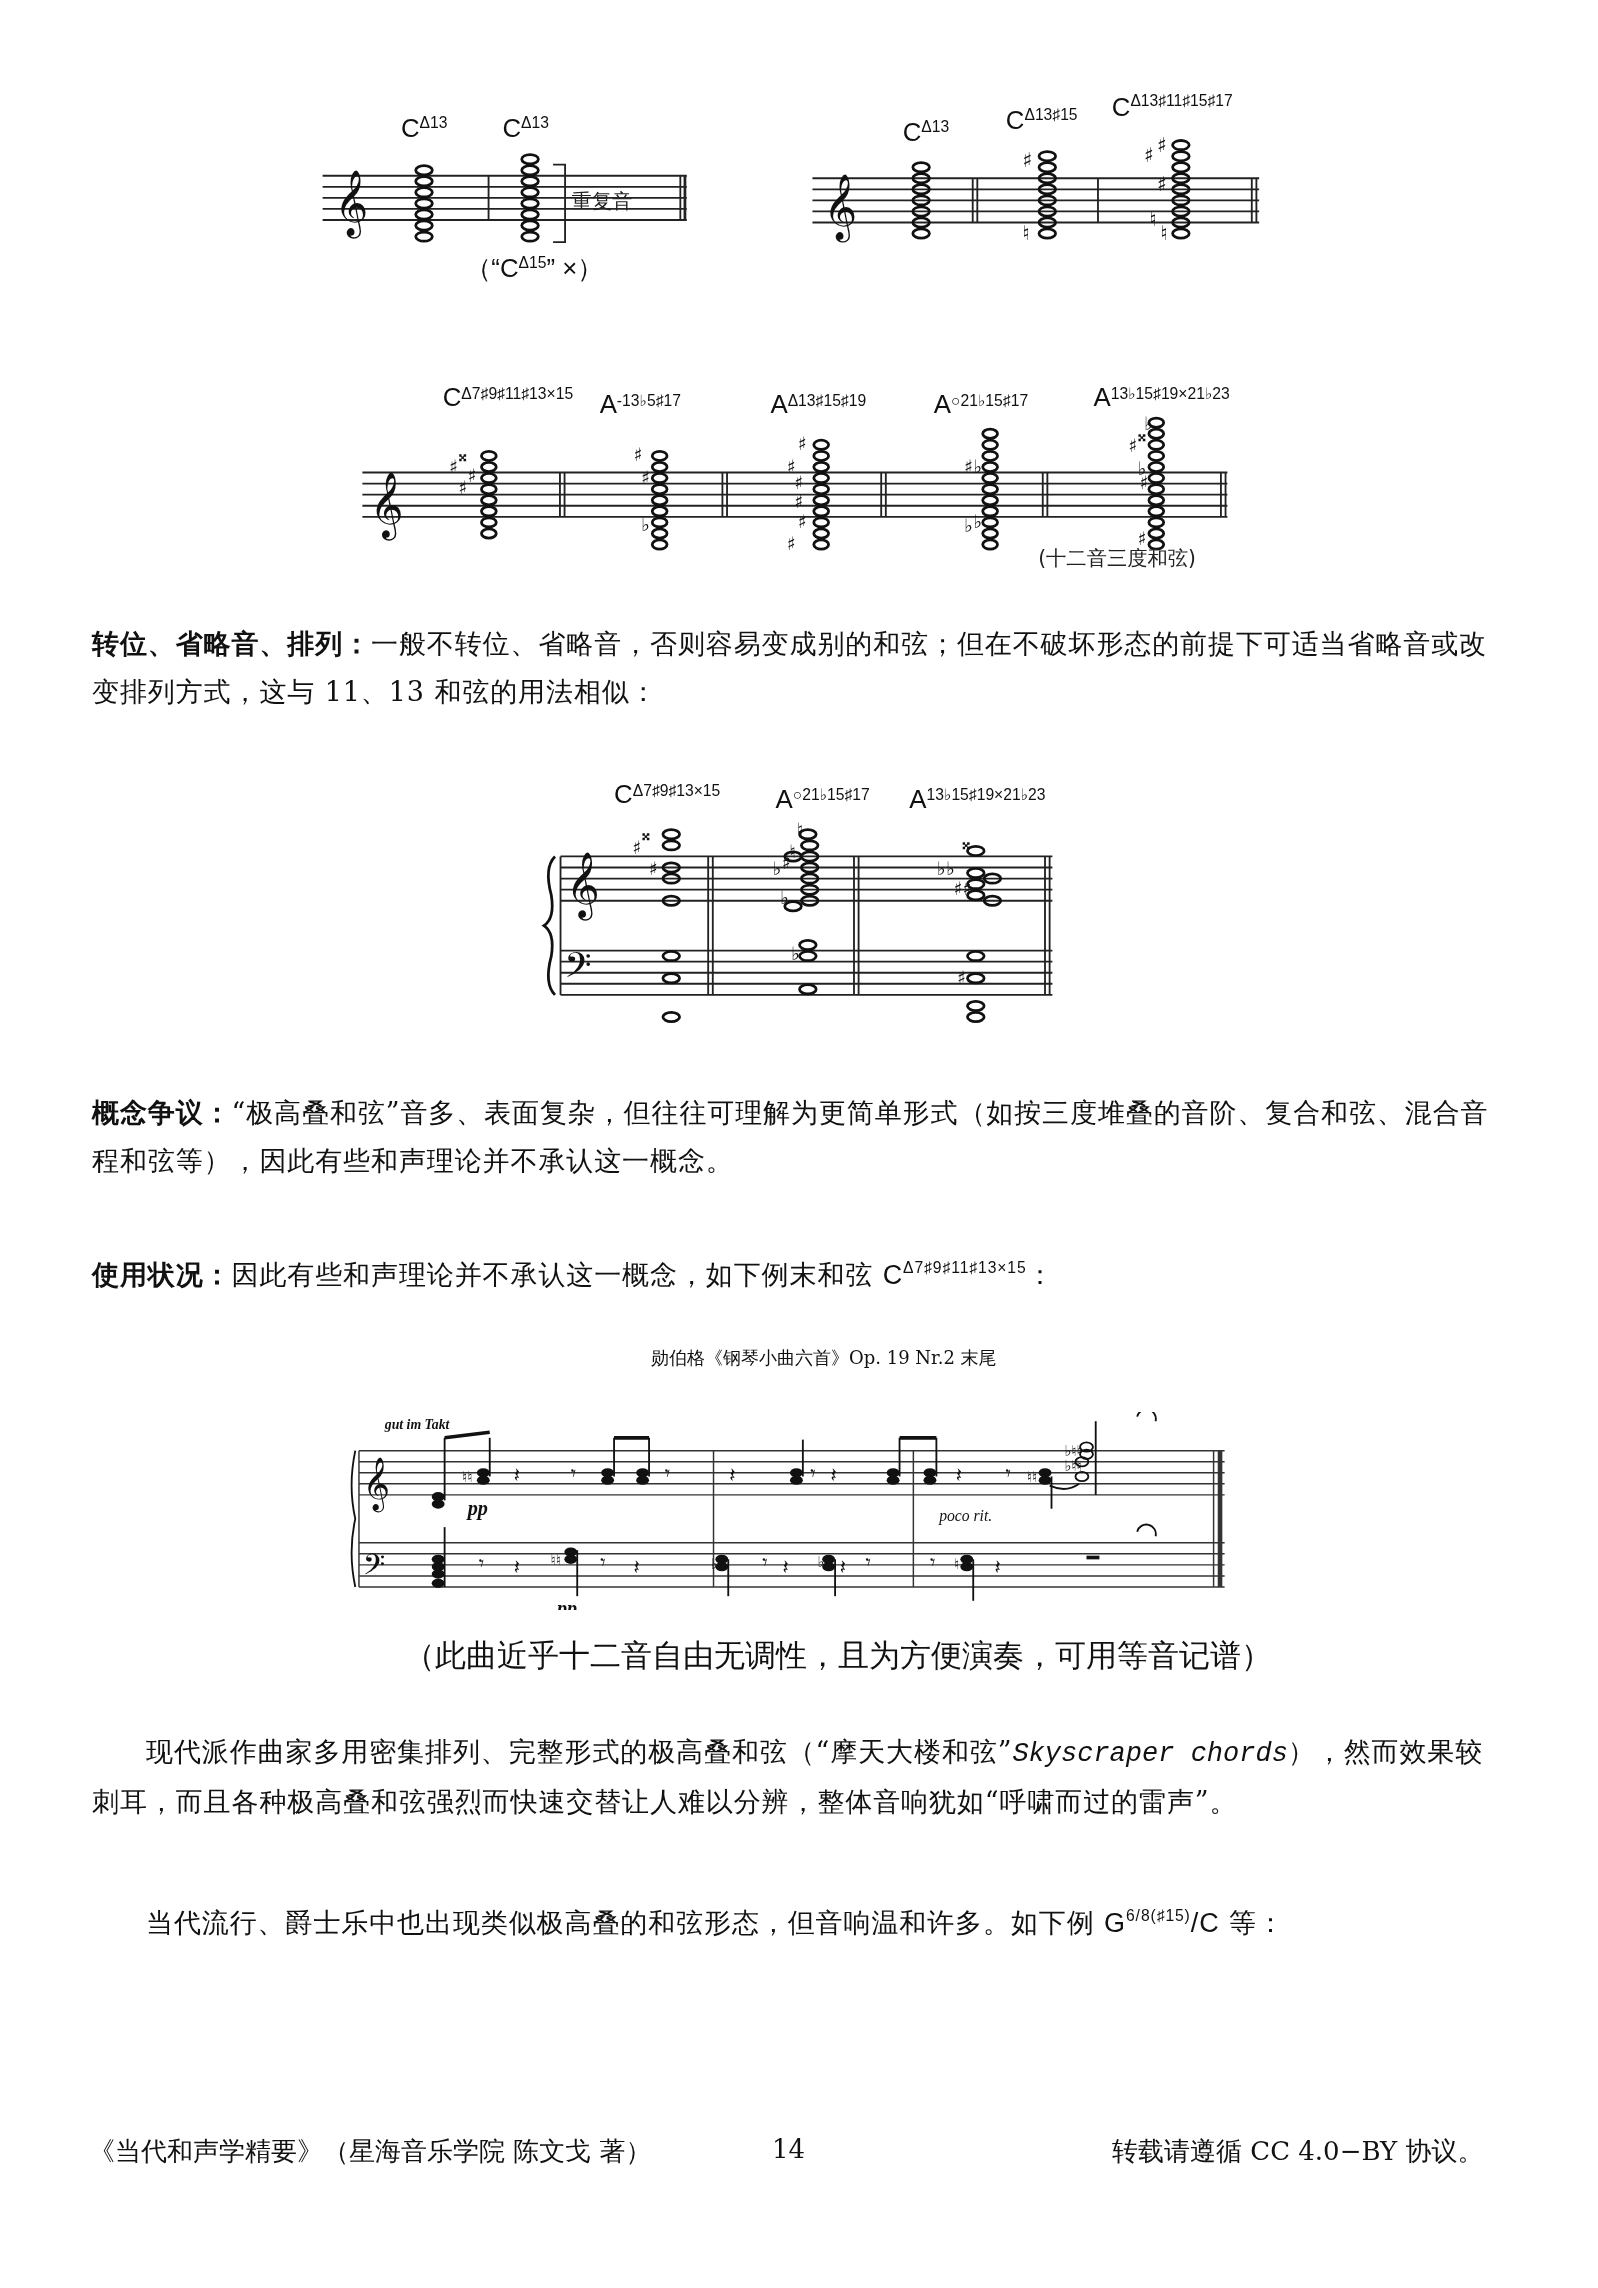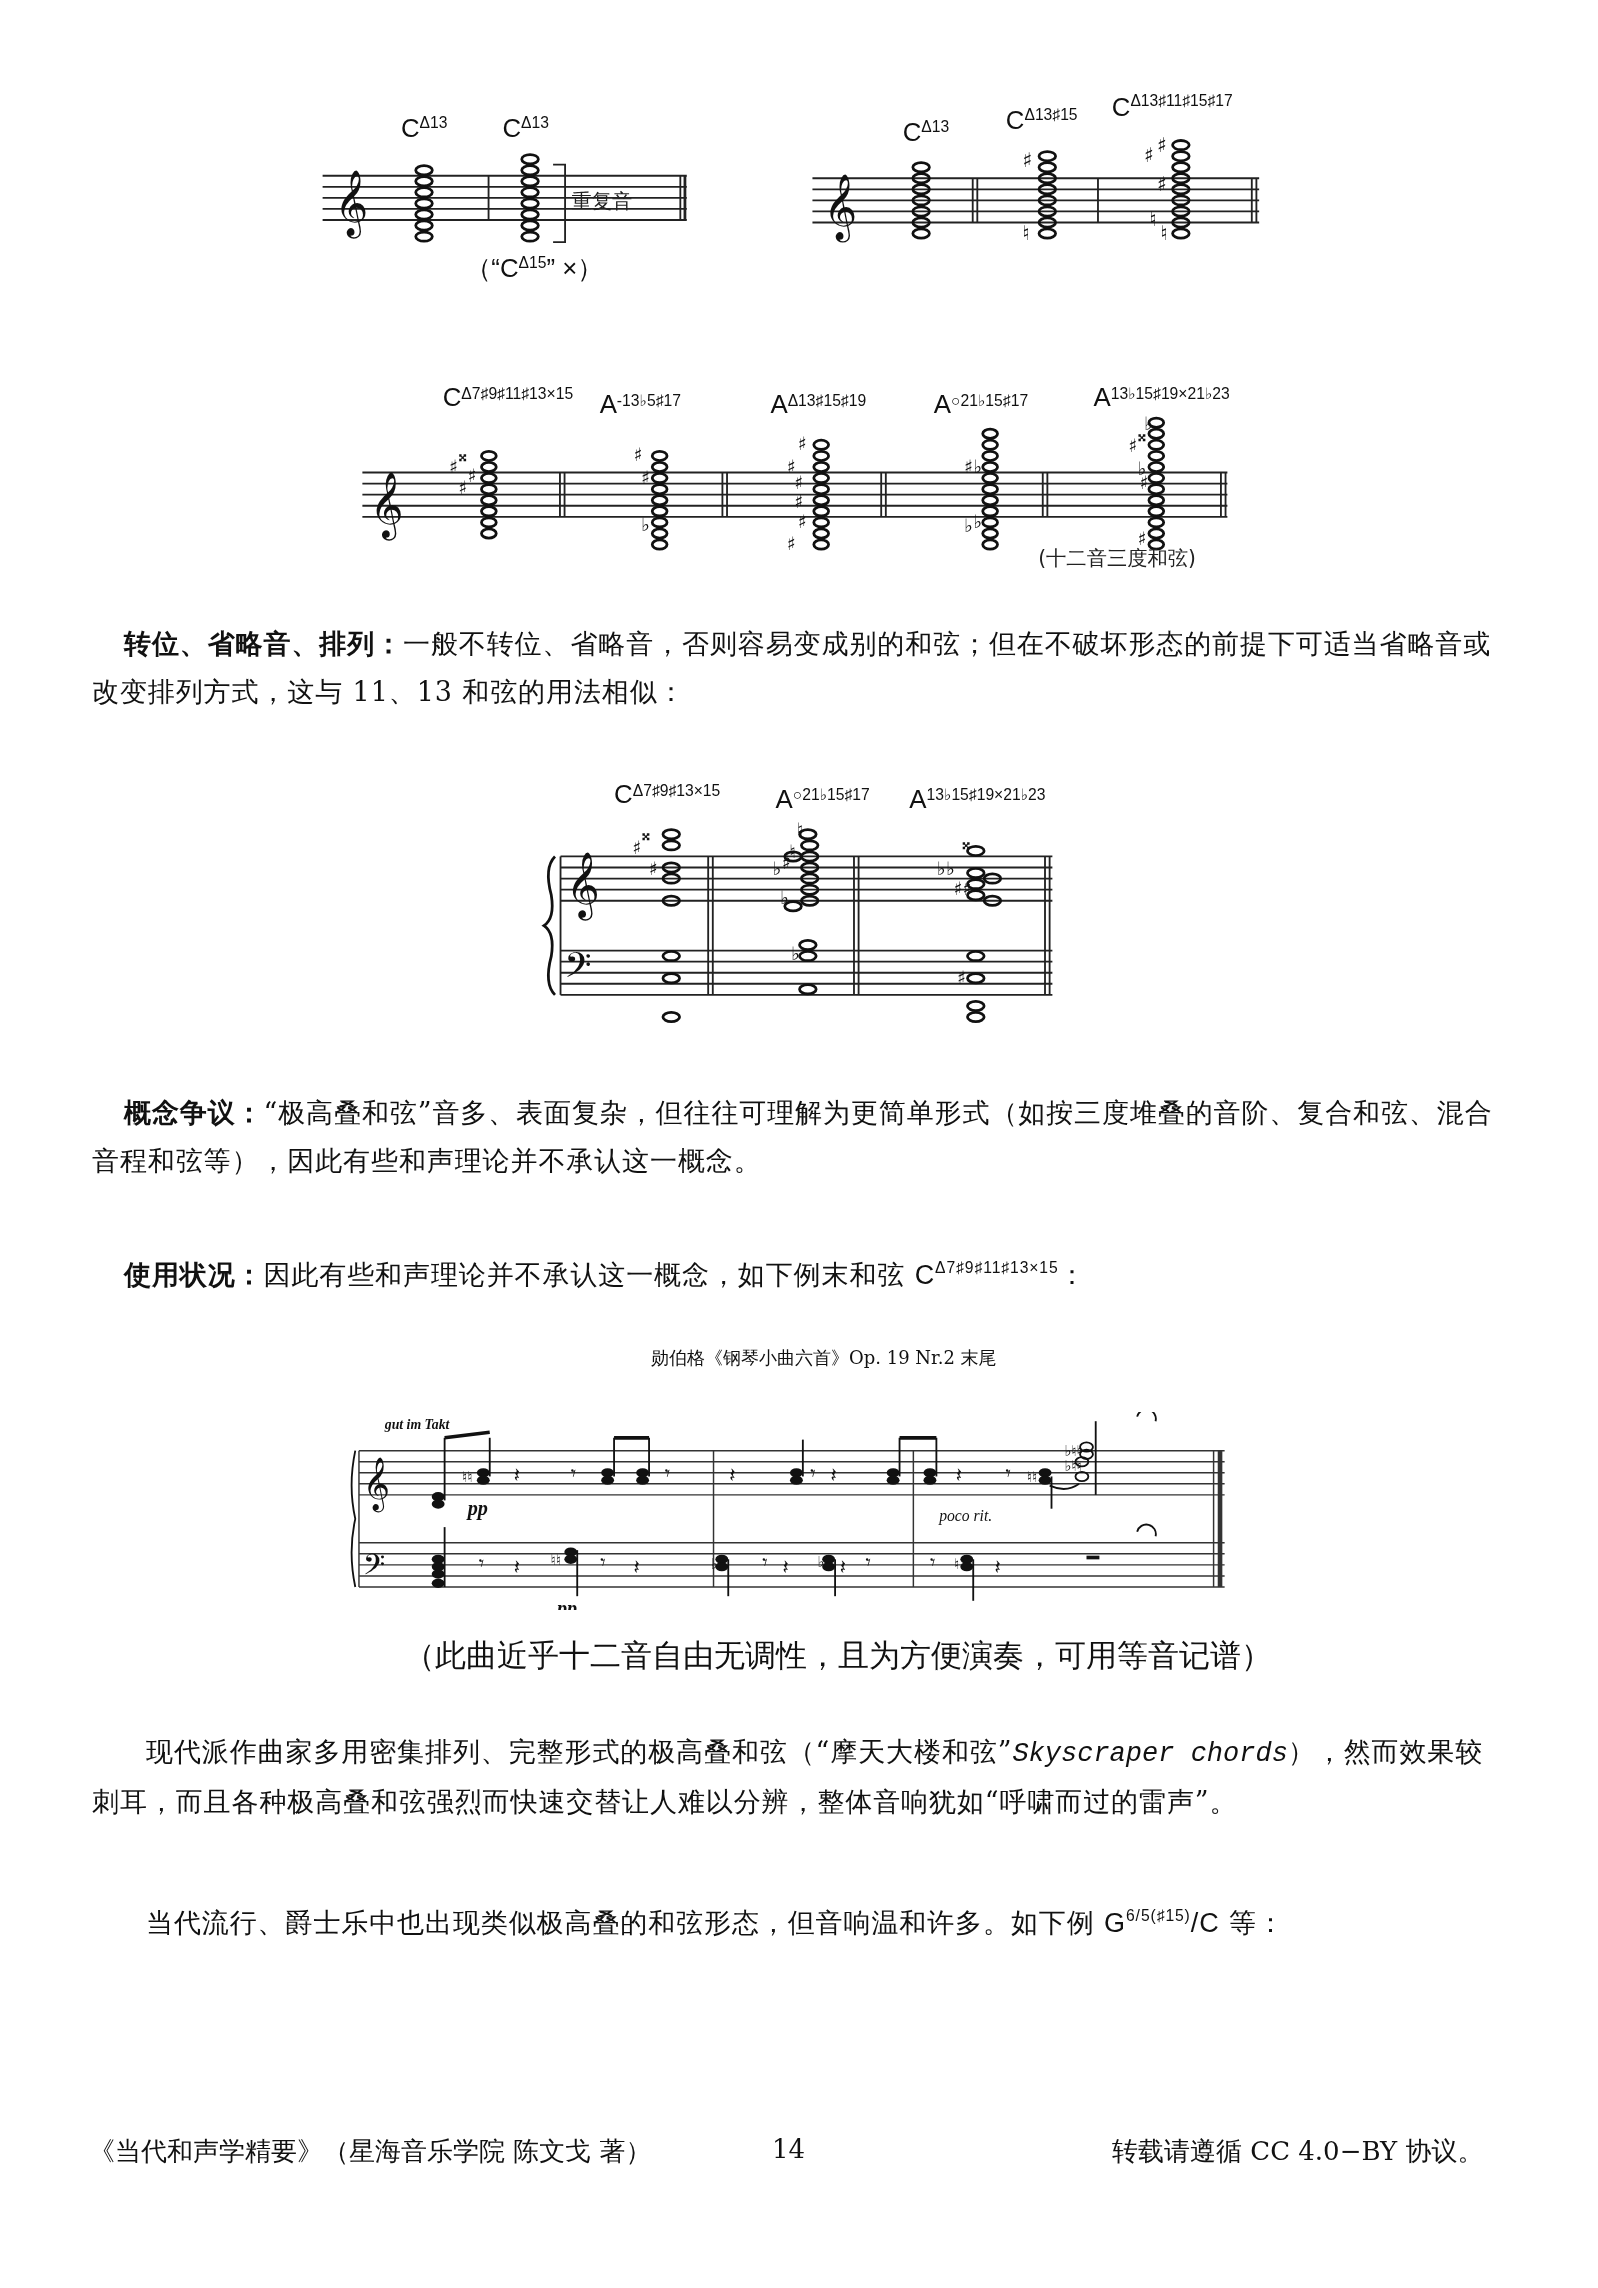--- a/index.html
+++ b/index.html
@@ -4,21 +4,21 @@
 <style>
   html, body { margin: 0; padding: 0; background: #ffffff; }
   body { width: 1599px; height: 2289px; position: relative; overflow: hidden;
          font-family: "DejaVu Serif", "Liberation Serif", serif; color: #111; }
   .fig { position: absolute; background: #ffffff; }
   .fig svg { display: block; }
   .cname { font-family: "Liberation Sans", "DejaVu Sans", sans-serif; font-size: 28px; fill: #111; }
   .csup { font-family: "Liberation Sans", "DejaVu Sans", sans-serif; font-size: 17px; fill: #111; }
   .cjk-label { font-family: "DejaVu Sans", sans-serif; font-size: 22px; fill: #222; }
   .para { position: absolute; left: 92px; width: 1412px; font-size: 27px; line-height: 48px; letter-spacing: 0.9px; }
-  .para .lead { font-family: Liberation Serif, serif; font-weight: bold; margin-left: 32px; }
+  .para .lead { font-family: Liberation Serif, serif; font-weight: bold; }
   .indent { text-indent: 54px; }
   .chordsym { font-family: "Liberation Sans", "DejaVu Sans", sans-serif; }
   .chordsym sup { font-size: 15.7px; vertical-align: 11px; }
   .caption { position: absolute; font-size: 24px; }
   .italic-en { font-family: Liberation Mono, monospace; font-style: italic; letter-spacing: 0; }
   .footer { position: absolute; top: 2134px; font-size: 26px; }
 </style>
 </head>
 <body>
 
@@ -433,19 +433,19 @@
   </svg>
 </div>
 
 <div class="caption" style="left:404px; top:1635px; font-size:31px;">（此曲近乎十二音自由无调性，且为方便演奏，可用等音记谱）</div>
 
 <div class="para indent" style="top:1728px;">
   <span>现代派作曲家多用密集排列、完整形式的极高叠和弦（“摩天大楼和弦”</span><span class="italic-en">Skyscraper chords</span><span>），然而效果较刺耳，而且各种极高叠和弦强烈而快速交替让人难以分辨，整体音响犹如“呼啸而过的雷声”。</span>
 </div>
 
 <div class="para indent" style="top:1892px;">
-  <span>当代流行、爵士乐中也出现类似极高叠的和弦形态，但音响温和许多。如下例 </span><span class="chordsym"><span>G</span><sup>6/5(♯15)</sup><span>/C</span></span><span> 等：</span>
+  <span>当代流行、爵士乐中也出现类似极高叠的和弦形态，但音响温和许多。如下例 </span><span class="chordsym"><span>G</span><sup>6/8(♯15)</sup><span>/C</span></span><span> 等：</span>
 </div>
 
 <div class="footer" style="left:89px;">《当代和声学精要》（星海音乐学院 陈文戈 著）</div>
 <div class="footer" style="left:772px;">14</div>
 <div class="footer" style="left:1112px;text-align:right;">转载请遵循 CC 4.0−BY 协议。</div>
 
 
 </body></html>

